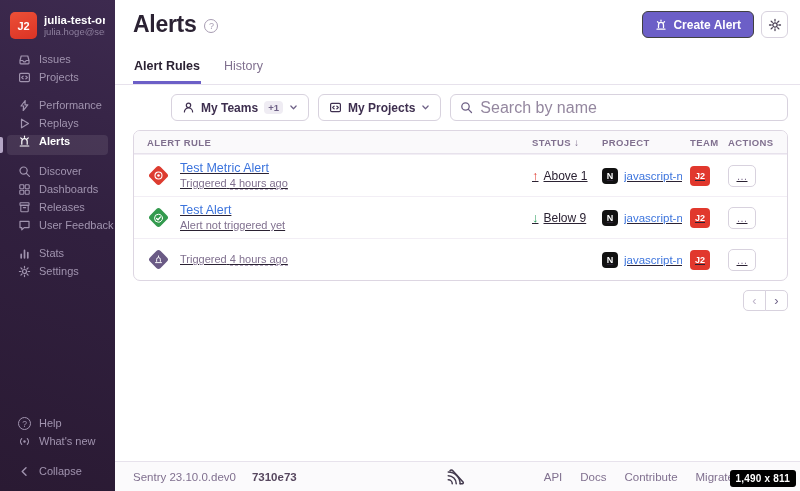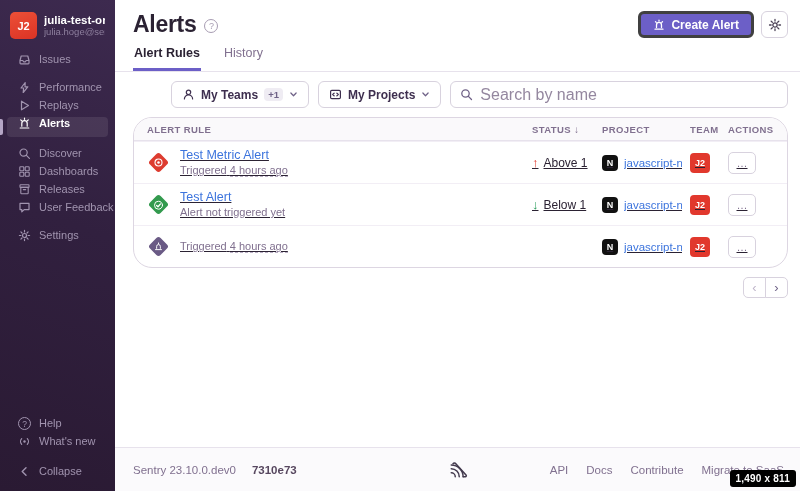--- a/index.html
+++ b/index.html
@@ -31,39 +31,39 @@
 
   
   .main { flex:1; display:flex; flex-direction:column; min-width:0; position:relative; background:#fff; }
   .main-header { display:flex; align-items:flex-start; justify-content:space-between; padding:11px 12px 0 18px; }
   .title-wrap { display:flex; align-items:center; gap:8px; }
   .page-title { font-size:23px; font-weight:bold; letter-spacing:-.3px; color:#2b2233; }
   .title-help { width:14px; height:14px; border:1.3px solid #a79cb2; color:#a79cb2; border-radius:50%;
                 font-size:9px; display:flex; align-items:center; justify-content:center; margin-top:3px; cursor:pointer; }
   .header-actions { display:flex; gap:7px; }
   .btn-primary { display:flex; align-items:center; gap:6px; height:27px; padding:0 12px; background:#6c5fc7;
-                 border:3px solid #404040; border-radius:6px; color:#fff; font-size:12px; font-weight:bold; cursor:pointer; }
+                 border:1px solid #404040; border-radius:6px; color:#fff; font-size:12px; font-weight:bold; cursor:pointer; }
   .btn-icon { width:27px; height:27px; background:#fff; border:1px solid #d8d2de; border-radius:6px;
               display:flex; align-items:center; justify-content:center; color:#493e54; cursor:pointer; }
 
-  .tabs { display:flex; gap:22px; padding:0 18px; margin-top:6px; border-bottom:1px solid #e7e2ec; }
+  .tabs { display:flex; gap:22px; padding:0 18px; margin-top:19px; border-bottom:1px solid #e7e2ec; }
   .tab { font-size:12.5px; color:#80708f; padding:2px 1px 8px; cursor:pointer; border-bottom:3px solid transparent; }
   .tab.active { color:#2b2233; font-weight:bold; border-bottom-color:#6c5fc7; }
 
   .content { flex:1; padding:9px 12px 0 18px; display:flex; flex-direction:column; }
   .filter-row { display:flex; gap:9px;padding-left:38px; }
   .filter-btn { display:flex; align-items:center; gap:6px; height:27px; padding:0 10px; background:#fff;
                 border:1px solid #d8d2de; border-radius:6px; font-size:12px; font-weight:bold; color:#3e2f4f; cursor:pointer; }
   .mini-badge { background:#efecf3; border-radius:4px; padding:1px 4px; font-size:9.5px; font-weight:bold; color:#6f6287; }
   .search-box { flex:1; display:flex; align-items:center; gap:7px; height:27px; padding:0 9px; background:#fff;
                 border:1px solid #d8d2de; border-radius:6px; }
   .search-box input { border:none; outline:none; flex:1; font-size:16px; font-family:inherit; color:#2b2233; background:transparent; }
   .search-box input::placeholder { color:#94879f; }
 
-  .panel { margin-top:9px; border:1px solid #ddd6e2; border-radius:19px; overflow:hidden; background:#fff; }
+  .panel { margin-top:9px; border:1px solid #ddd6e2; border-radius:7px; overflow:hidden; background:#fff; }
   .grid-row { display:grid; grid-template-columns:minmax(0,1fr) 62px 80px 30px 46px; column-gap:8px; padding:0 13px; align-items:center; }
   .t-head { background:#faf9fb; border-bottom:1px solid #e7e2ec; height:23px; font-size:9.5px; font-weight:bold;
             letter-spacing:.4px; color:#80708f; }
   .t-head .hcell { display:flex; align-items:center; gap:3px; }
   .sort-arrow { font-size:10px; font-weight:normal; cursor:pointer; }
   .t-row { height:42px; border-top:1px solid #f2eef5;text-decoration:underline; }
   .t-row:first-of-type { border-top:none; }
   .rule-cell { display:flex; align-items:center; gap:11px; min-width:0; }
   .dia-wrap { width:22px; height:22px; display:flex; align-items:center; justify-content:center; flex:0 0 22px; }
   .diamond { width:15px; height:15px; border-radius:3px; transform:rotate(45deg); display:flex; align-items:center; justify-content:center; }
@@ -85,22 +85,22 @@
                 display:flex; align-items:center; justify-content:center; cursor:pointer; }
   .actions-btn { width:28px; height:22px; background:#fff; border:1px solid #d8d2de; border-radius:5px; color:#80708f;
                  font-size:11px; line-height:10px; cursor:pointer; display:flex; align-items:center; justify-content:center; }
 
   .pagination { display:flex; justify-content:flex-end; margin-top:9px; }
   .pg-btn { width:23px; height:21px; background:#fff; border:1px solid #d8d2de; display:flex; align-items:center;
             justify-content:center; font-size:13px; color:#6f6287; cursor:pointer; }
   .pg-prev { border-radius:5px 0 0 5px; color:#bfb5ca; }
   .pg-next { border-radius:0 5px 5px 0; margin-left:-1px; }
 
-  .footer { border-top:1px solid #e7e2ec; background:#fbfafc; height:44px; display:flex; align-items:center;
-            padding:0 16px 0 18px; font-size:11.5px; color:#80708f; }
+  .footer { border-top:1px solid #e7e2ec; background:#fbfafc; height:30px; display:flex; align-items:center;
+            padding:0 22px 0 18px; font-size:11.5px; color:#80708f; }
   .footer-left { flex:1; display:flex; gap:16px; align-items:center; }
   .build-sha { font-weight:bold; color:#57475f; }
   .footer-right { flex:1; display:flex; gap:18px; justify-content:flex-end;text-align:right; }
   .footer-link { color:#80708f; cursor:pointer; white-space:nowrap; }
   .res-tooltip { position:absolute; right:4px; bottom:4px; background:#000; color:#fff; font-size:10px; font-weight:bold;
                  padding:3px 6px; border-radius:3px; letter-spacing:.2px; z-index:10; }
   svg { display:block; }
 </style>
 </head>
 <body>
@@ -117,20 +117,29 @@
   <nav>
     <div class="nav-group">
       <div class="nav-item">
         <span class="nav-ic">
           <svg width="13" height="13" viewBox="0 0 13 13" fill="none" stroke="currentColor" stroke-width="1.2" stroke-linejoin="round">
               <path d="M2 7.5 L3.2 3 h6.6 L11 7.5 V10 a.8.8 0 0 1 -.8.8 H2.8 A.8.8 0 0 1 2 10 Z M2 7.5 h2.8 l.8 1.3 h1.8 l.8 -1.3 H11"></path>
             </svg>
         </span>
         <span>Issues</span>
       </div>
+      <div class="nav-item">
+        <span class="nav-ic">
+          <svg width="13" height="13" viewBox="0 0 13 13" fill="none" stroke="currentColor" stroke-width="1.2" stroke-linejoin="round" stroke-linecap="round">
+              <rect x="1.6" y="2.3" width="9.8" height="8.4" rx="1.2"></rect>
+              <path d="M5.1 5.2 L3.7 6.5 L5.1 7.8 M7.9 5.2 L9.3 6.5 L7.9 7.8"></path>
+            </svg>
+        </span>
+        <span>Projects</span>
+      </div>
     </div>
 
     <div class="nav-group">
       <div class="nav-item">
         <span class="nav-ic">
           <svg width="13" height="13" viewBox="0 0 13 13" fill="none" stroke="currentColor" stroke-width="1.2" stroke-linejoin="round">
               <path d="M7.2 1.5 L3 7 h2.6 L5.2 11.5 L9.8 5.8 H7 Z"></path>
             </svg>
         </span>
         <span>Performance</span>
@@ -190,20 +199,28 @@
         <span class="nav-ic">
           <svg width="13" height="13" viewBox="0 0 13 13" fill="none" stroke="currentColor" stroke-width="1.2" stroke-linejoin="round">
               <path d="M2 2.4 H11 V8.6 H6.2 L3.8 10.8 V8.6 H2 Z"></path>
             </svg>
         </span>
         <span>User Feedback</span>
       </div>
     </div>
 
     <div class="nav-group">
+      <div class="nav-item">
+        <span class="nav-ic">
+          <svg width="13" height="13" viewBox="0 0 13 13" fill="none" stroke="currentColor" stroke-width="1.7" stroke-linecap="round">
+              <path d="M3.2 10.8 V7.4 M6.5 10.8 V3.4 M9.8 10.8 V5.6"></path>
+            </svg>
+        </span>
+        <span>Stats</span>
+      </div>
       <div class="nav-item">
         <span class="nav-ic">
           <svg width="13" height="13" viewBox="0 0 13 13" fill="none" stroke="currentColor" stroke-width="1.2" stroke-linecap="round">
               <circle cx="6.5" cy="6.5" r="2"></circle>
               <path d="M6.5 1.4 V2.9 M6.5 10.1 V11.6 M1.4 6.5 H2.9 M10.1 6.5 H11.6 M2.9 2.9 L4 4 M9 9 L10.1 10.1 M10.1 2.9 L9 4 M4 9 L2.9 10.1"></path>
             </svg>
         </span>
         <span>Settings</span>
       </div>
     </div>
@@ -366,21 +383,21 @@
                 </svg>
             </span>
           </span>
           <div>
             <div class="rule-name">Test Alert</div>
             <div class="rule-sub"><span>Alert not triggered yet</span> <span class="dotted"></span></div>
           </div>
         </div>
         <div class="status-cell">
           <span class="arrow-down">↓</span>
-          <span>Below 1</span>
+          <span>Below 9</span>
         </div>
         <div class="proj-cell">
           <span class="proj-ic">N</span>
           <span class="proj-link">javascript-nextjs</span>
         </div>
         <div>
           <span class="team-badge">J2</span>
         </div>
         <div>
           <button class="actions-btn">…</button>

